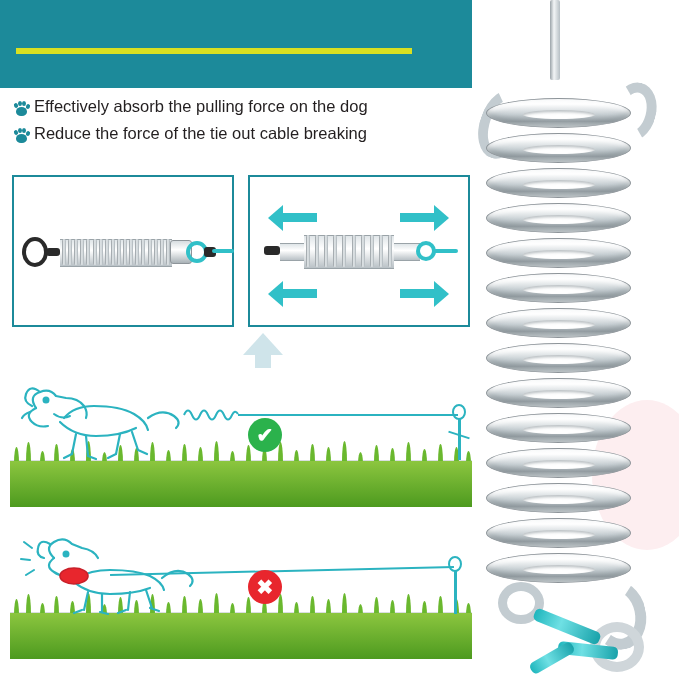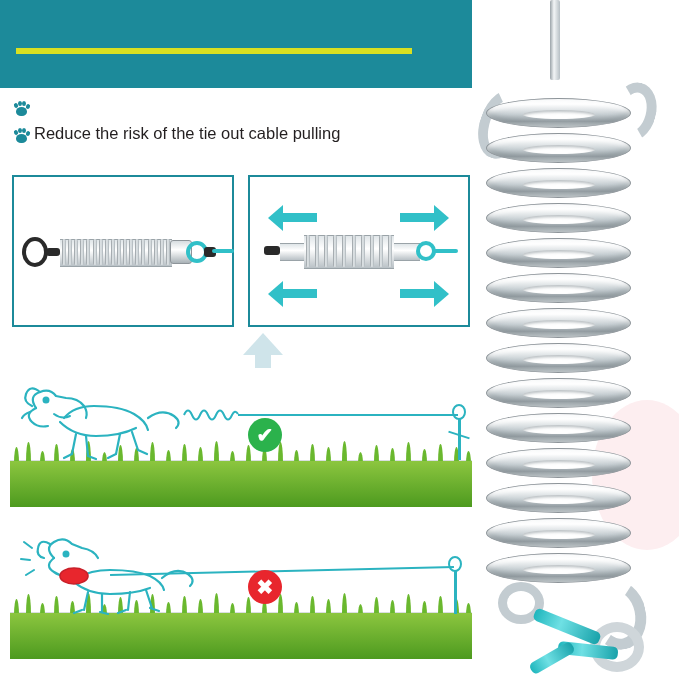--- a/index.html
+++ b/index.html
@@ -330,30 +330,31 @@
 
   <div class="bullets">
     <div class="bullet-row">
       <span class="paw">
         <span class="pad p-main"></span>
           <span class="pad t1"></span>
           <span class="pad t2"></span>
           <span class="pad t3"></span>
           <span class="pad t4"></span>
       </span>
+      <span class="bullet-text">Effectively absorb the pulling force on the dog</span>
     </div>
     <div class="bullet-row">
       <span class="paw">
         <span class="pad p-main"></span>
           <span class="pad t1"></span>
           <span class="pad t2"></span>
           <span class="pad t3"></span>
           <span class="pad t4"></span>
       </span>
-      <span class="bullet-text">Reduce the risk of the tie out cable pulling</span>
+      <span class="bullet-text">Reduce the force of the tie out cable breaking</span>
     </div>
   </div>
 
   <div class="panel" id="panel-relaxed">
 
     <div class="ring" style="left:8px; top:60px; width:26px; height:30px;"></div>
 
     <div class="cable-dark" style="left:32px; top:71px; width:14px; height:8px;"></div>
 
     <div class="coil-body" style="left:46px; top:62px; width:112px; height:26px;"></div>

